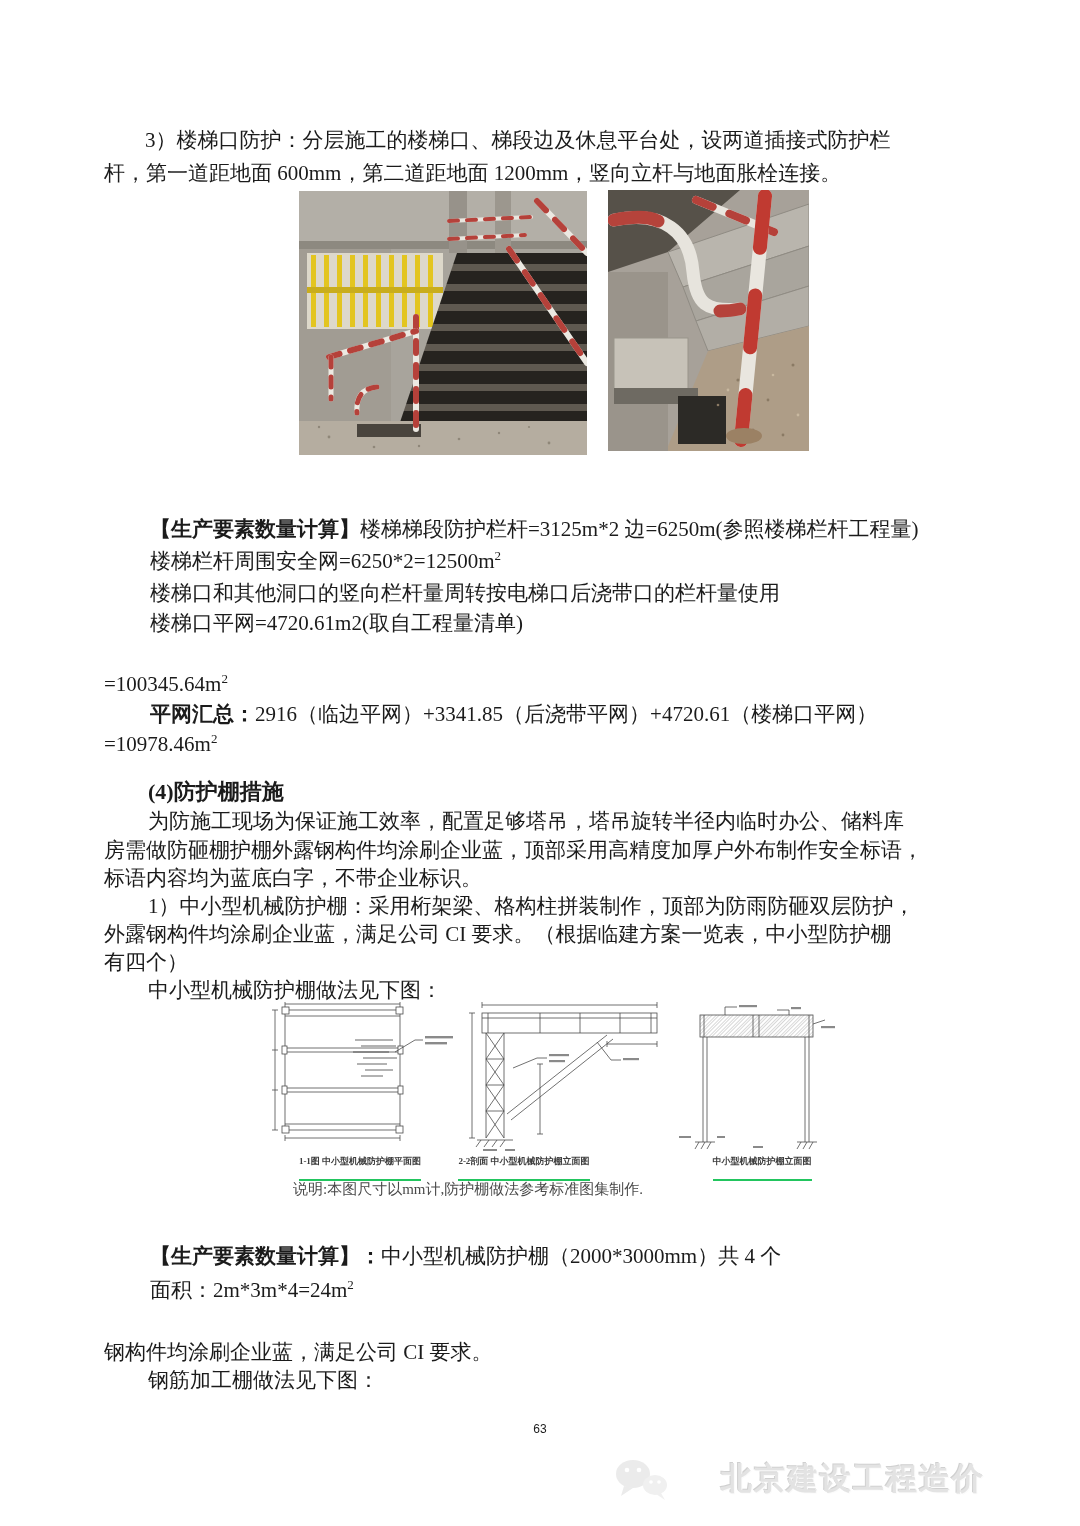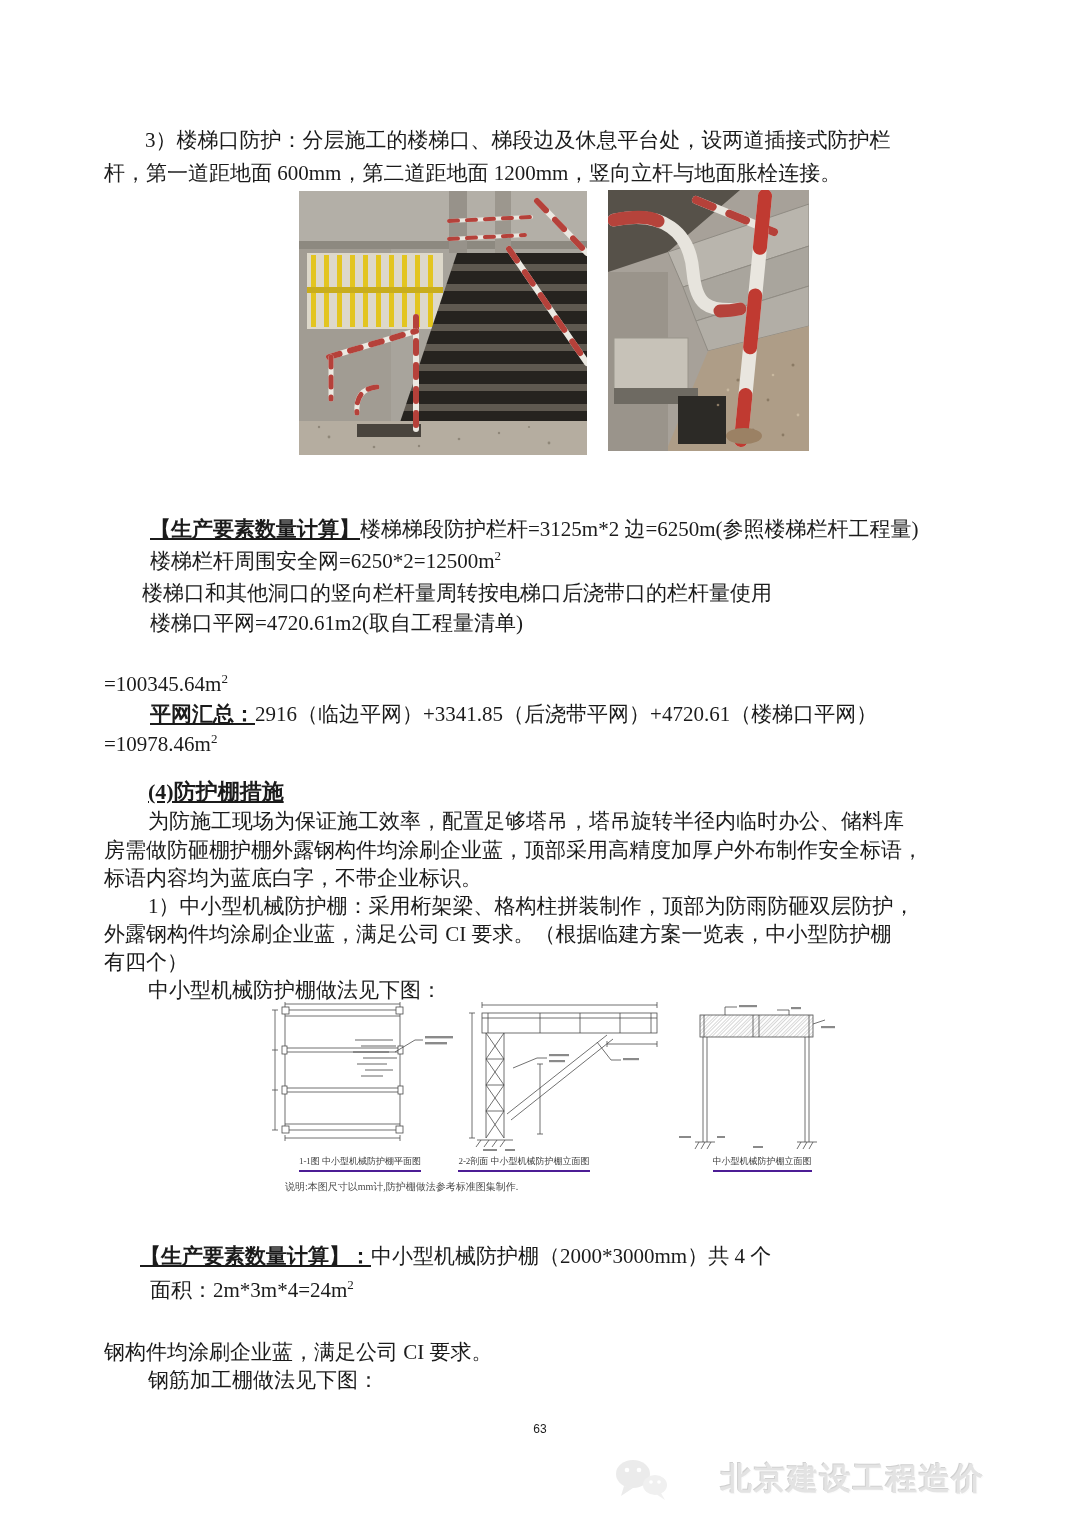--- a/index.html
+++ b/index.html
@@ -1,26 +1,26 @@
 <!DOCTYPE html>
 <html><head>
 <meta charset="utf-8">
 <style>
   html,body{margin:0;padding:0;background:#ffffff;}
   .page{position:relative;width:1080px;height:1506px;background:#fff;overflow:hidden;
         font-family:"Liberation Serif","DejaVu Serif",serif;color:#1b1b1b;}
   .ln{position:absolute;font-size:21px;line-height:27px;white-space:nowrap;}
-  .b{font-weight:700;text-decoration:underline;}
+  .b{font-weight:700;}
   .center{left:0;width:1080px;text-align:center;white-space:normal;}
   sup{font-size:13px;line-height:0;}
   .photo{position:absolute;}
   .diag{position:absolute;left:255px;top:1002px;}
   .dcap{position:absolute;font-size:9px;color:#3c3c3c;text-align:center;white-space:nowrap;}
-  .dcap span{display:inline-block;border-bottom:2px solid #4c1d95;padding-bottom:2px;}
-  .dnote{position:absolute;font-size:10px;color:#4a4a4a;white-space:nowrap;}
+  .dcap span{display:inline-block;border-bottom:2px solid #22c55e;padding-bottom:11px;font-weight:bold;}
+  .dnote{position:absolute;font-size:15px;color:#4a4a4a;white-space:nowrap;margin-left:8px;}
   .pageno{position:absolute;font-size:12px;font-family:Liberation Sans, sans-serif;}
   .wm{position:absolute;right:95px;top:1456px;display:flex;align-items:center;gap:6px;}
   .wm-text{font-size:31px;font-weight:700;letter-spacing:2px;color:#e3e3e3;
            text-shadow:1px 1px 0 #fbfbfb,-1px -1px 0 #d0d0d0;margin-left:45px;}
 </style>
 </head>
 <body>
 
 <div class="page">
 
@@ -145,21 +145,21 @@
         <line x1="157" y1="6" x2="133" y2="250" stroke="#e9e6df" stroke-width="14"></line>
         <line x1="157" y1="6" x2="133" y2="250" stroke="#c03a31" stroke-width="14" stroke-dasharray="52 48"></line>
       </g>
       <ellipse cx="136" cy="246" rx="18" ry="8" fill="#9b8164"></ellipse>
     </svg>
   </div>
 
 
   <div class="ln" style="left:150px;top:516px"><span class="b">【生产要素数量计算】</span><span>楼梯梯段防护栏杆=3125m*2 边=6250m(参照楼梯栏杆工程量)</span></div>
   <div class="ln" style="left:150px;top:548px"><span>楼梯栏杆周围安全网=6250*2=12500m</span><sup>2</sup></div>
-  <div class="ln" style="left:142px;top:580px">楼梯口和其他洞口的竖向栏杆量周转按电梯口后浇带口的栏杆量使用</div>
+  <div class="ln" style="left:150px;top:580px">楼梯口和其他洞口的竖向栏杆量周转按电梯口后浇带口的栏杆量使用</div>
   <div class="ln" style="left:150px;top:610px">楼梯口平网=4720.61m2(取自工程量清单)</div>
   <div class="ln" style="left:104px;top:671px"><span>=100345.64m</span><sup>2</sup></div>
   <div class="ln" style="left:150px;top:701px"><span class="b">平网汇总：</span><span>2916（临边平网）+3341.85（后浇带平网）+4720.61（楼梯口平网）</span></div>
   <div class="ln" style="left:104px;top:731px"><span>=10978.46m</span><sup>2</sup></div>
 
   <div class="ln b" style="left:148px;top:778px;font-size:22px">(4)防护棚措施</div>
   <div class="ln" style="left:148px;top:808px">为防施工现场为保证施工效率，配置足够塔吊，塔吊旋转半径内临时办公、储料库</div>
   <div class="ln" style="left:104px;top:837px">房需做防砸棚护棚外露钢构件均涂刷企业蓝，顶部采用高精度加厚户外布制作安全标语，</div>
   <div class="ln" style="left:104px;top:865px">标语内容均为蓝底白字，不带企业标识。</div>
   <div class="ln" style="left:148px;top:893px">1）中小型机械防护棚：采用桁架梁、格构柱拼装制作，顶部为防雨防砸双层防护，</div>
@@ -323,21 +323,21 @@
         </g>
       </g>
     </svg>
   </div>
 
   <div class="dcap" style="left:270px;top:1155px;width:180px"><span>1-1图 中小型机械防护棚平面图</span></div>
   <div class="dcap" style="left:424px;top:1155px;width:200px"><span>2-2剖面 中小型机械防护棚立面图</span></div>
   <div class="dcap" style="left:672px;top:1155px;width:180px"><span>中小型机械防护棚立面图</span></div>
   <div class="dnote" style="left:285px;top:1180px">说明:本图尺寸以mm计,防护棚做法参考标准图集制作.</div>
 
-  <div class="ln" style="left:140px;top:1243px"><span class="b">【生产要素数量计算】：</span><span>中小型机械防护棚（2000*3000mm）共 4 个</span></div>
+  <div class="ln" style="left:150px;top:1243px"><span class="b">【生产要素数量计算】：</span><span>中小型机械防护棚（2000*3000mm）共 4 个</span></div>
   <div class="ln" style="left:150px;top:1277px"><span>面积：2m*3m*4=24m</span><sup>2</sup></div>
 
   <div class="ln" style="left:104px;top:1339px">钢构件均涂刷企业蓝，满足公司 CI 要求。</div>
   <div class="ln" style="left:148px;top:1367px">钢筋加工棚做法见下图：</div>
 
   <div class="pageno center" style="top:1422px">63</div>
 
   <div class="wm">
     <svg width="58" height="46" viewBox="0 0 58 46">
       <ellipse cx="21" cy="18" rx="17" ry="14" fill="#ebebeb"></ellipse>

